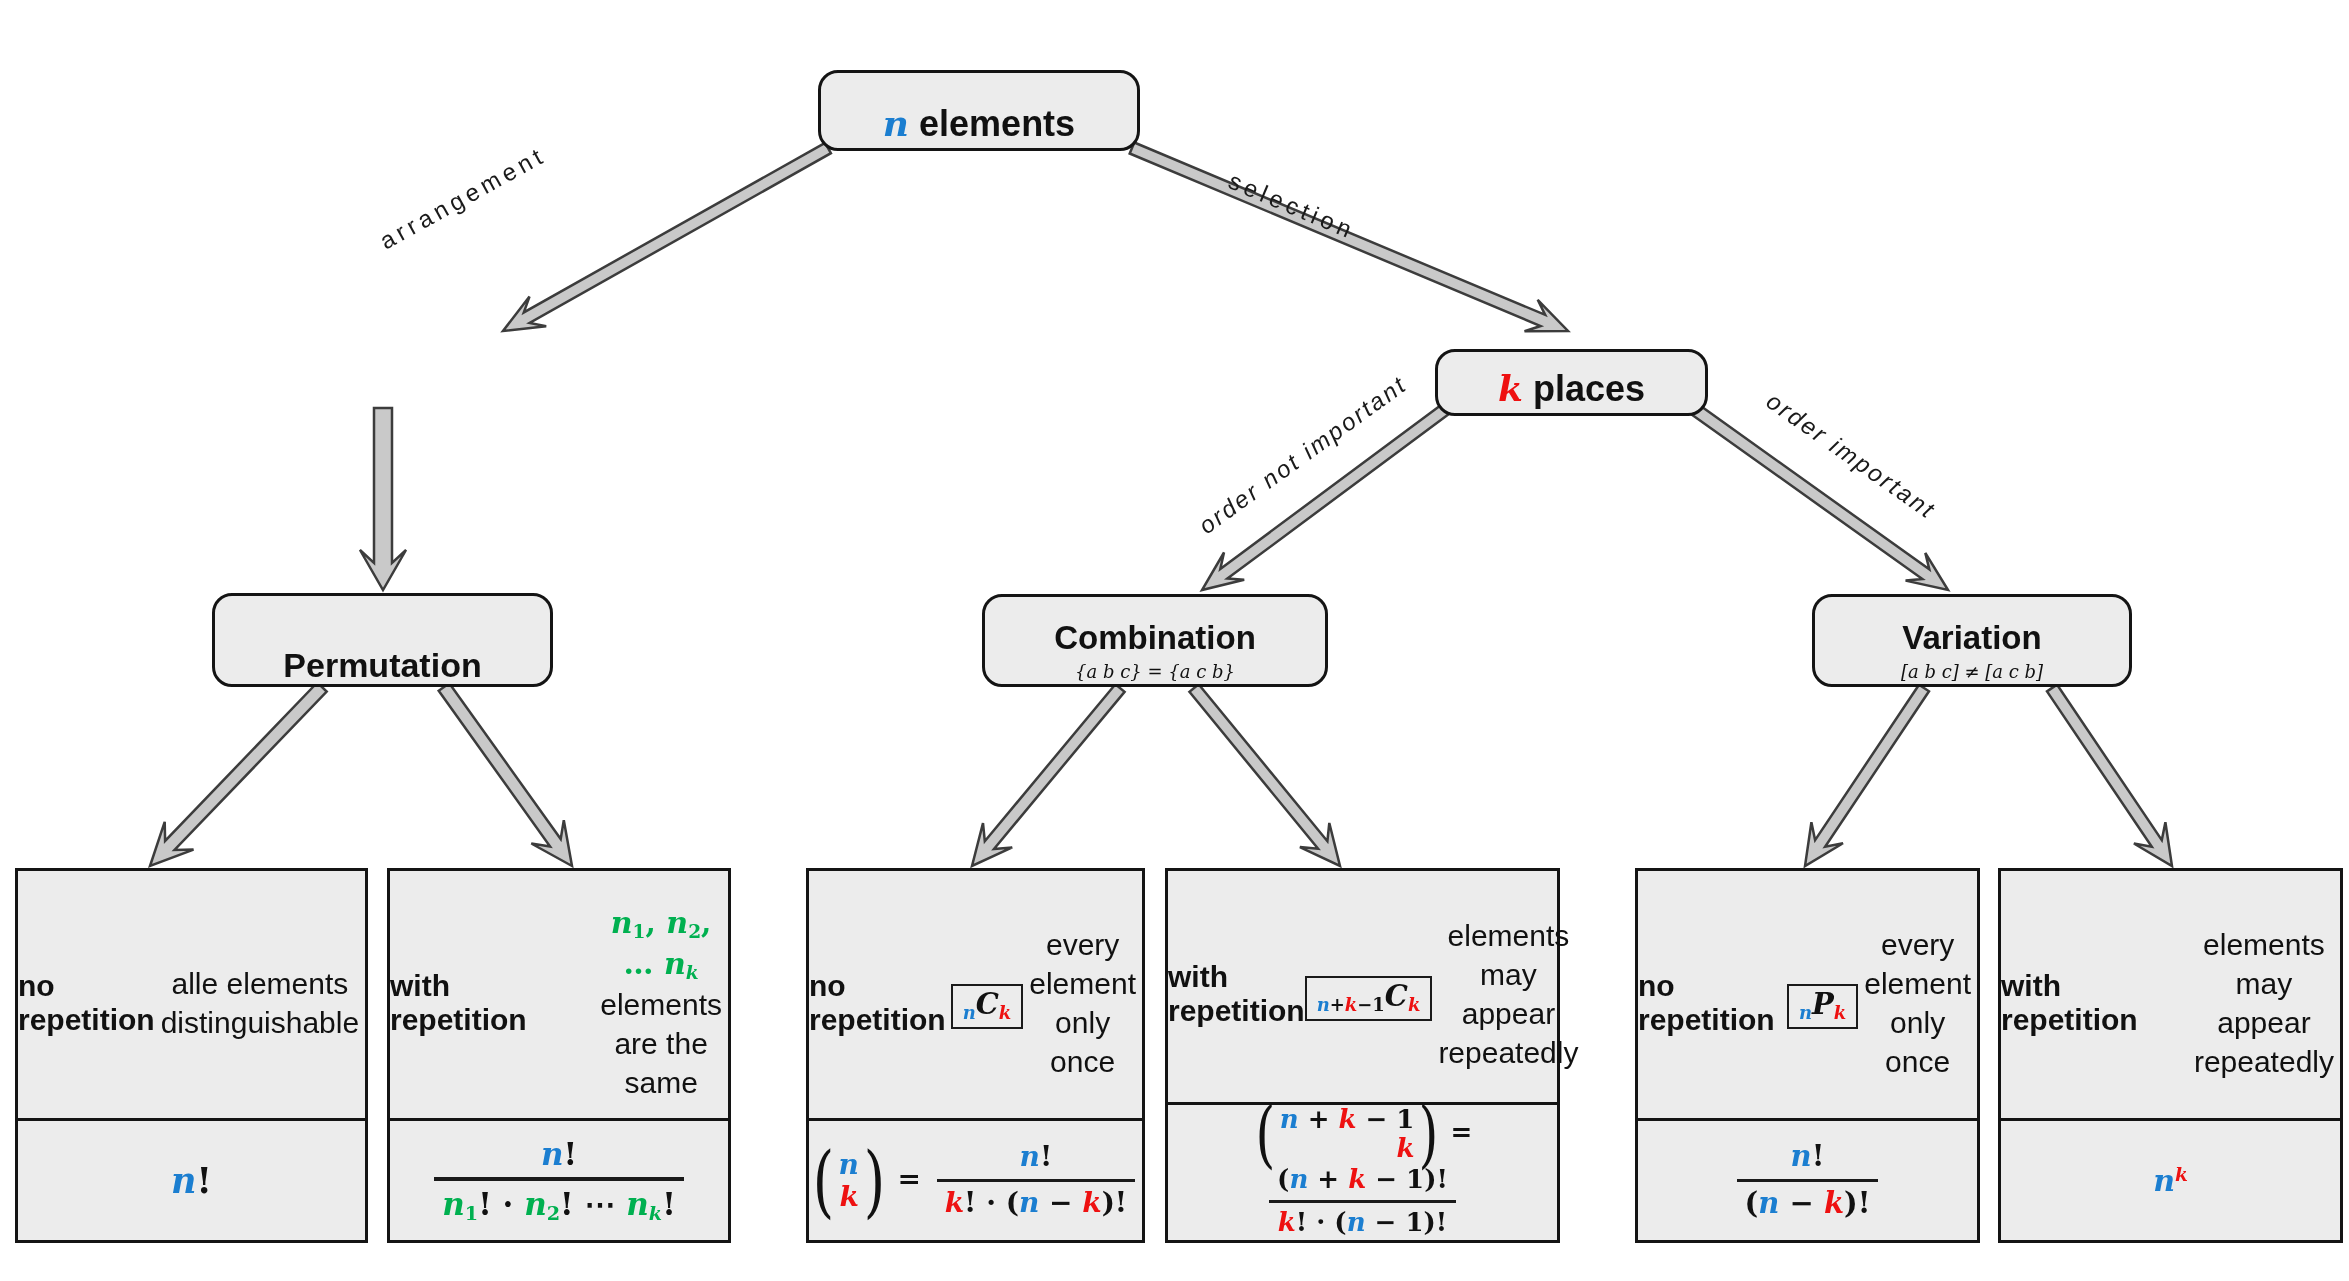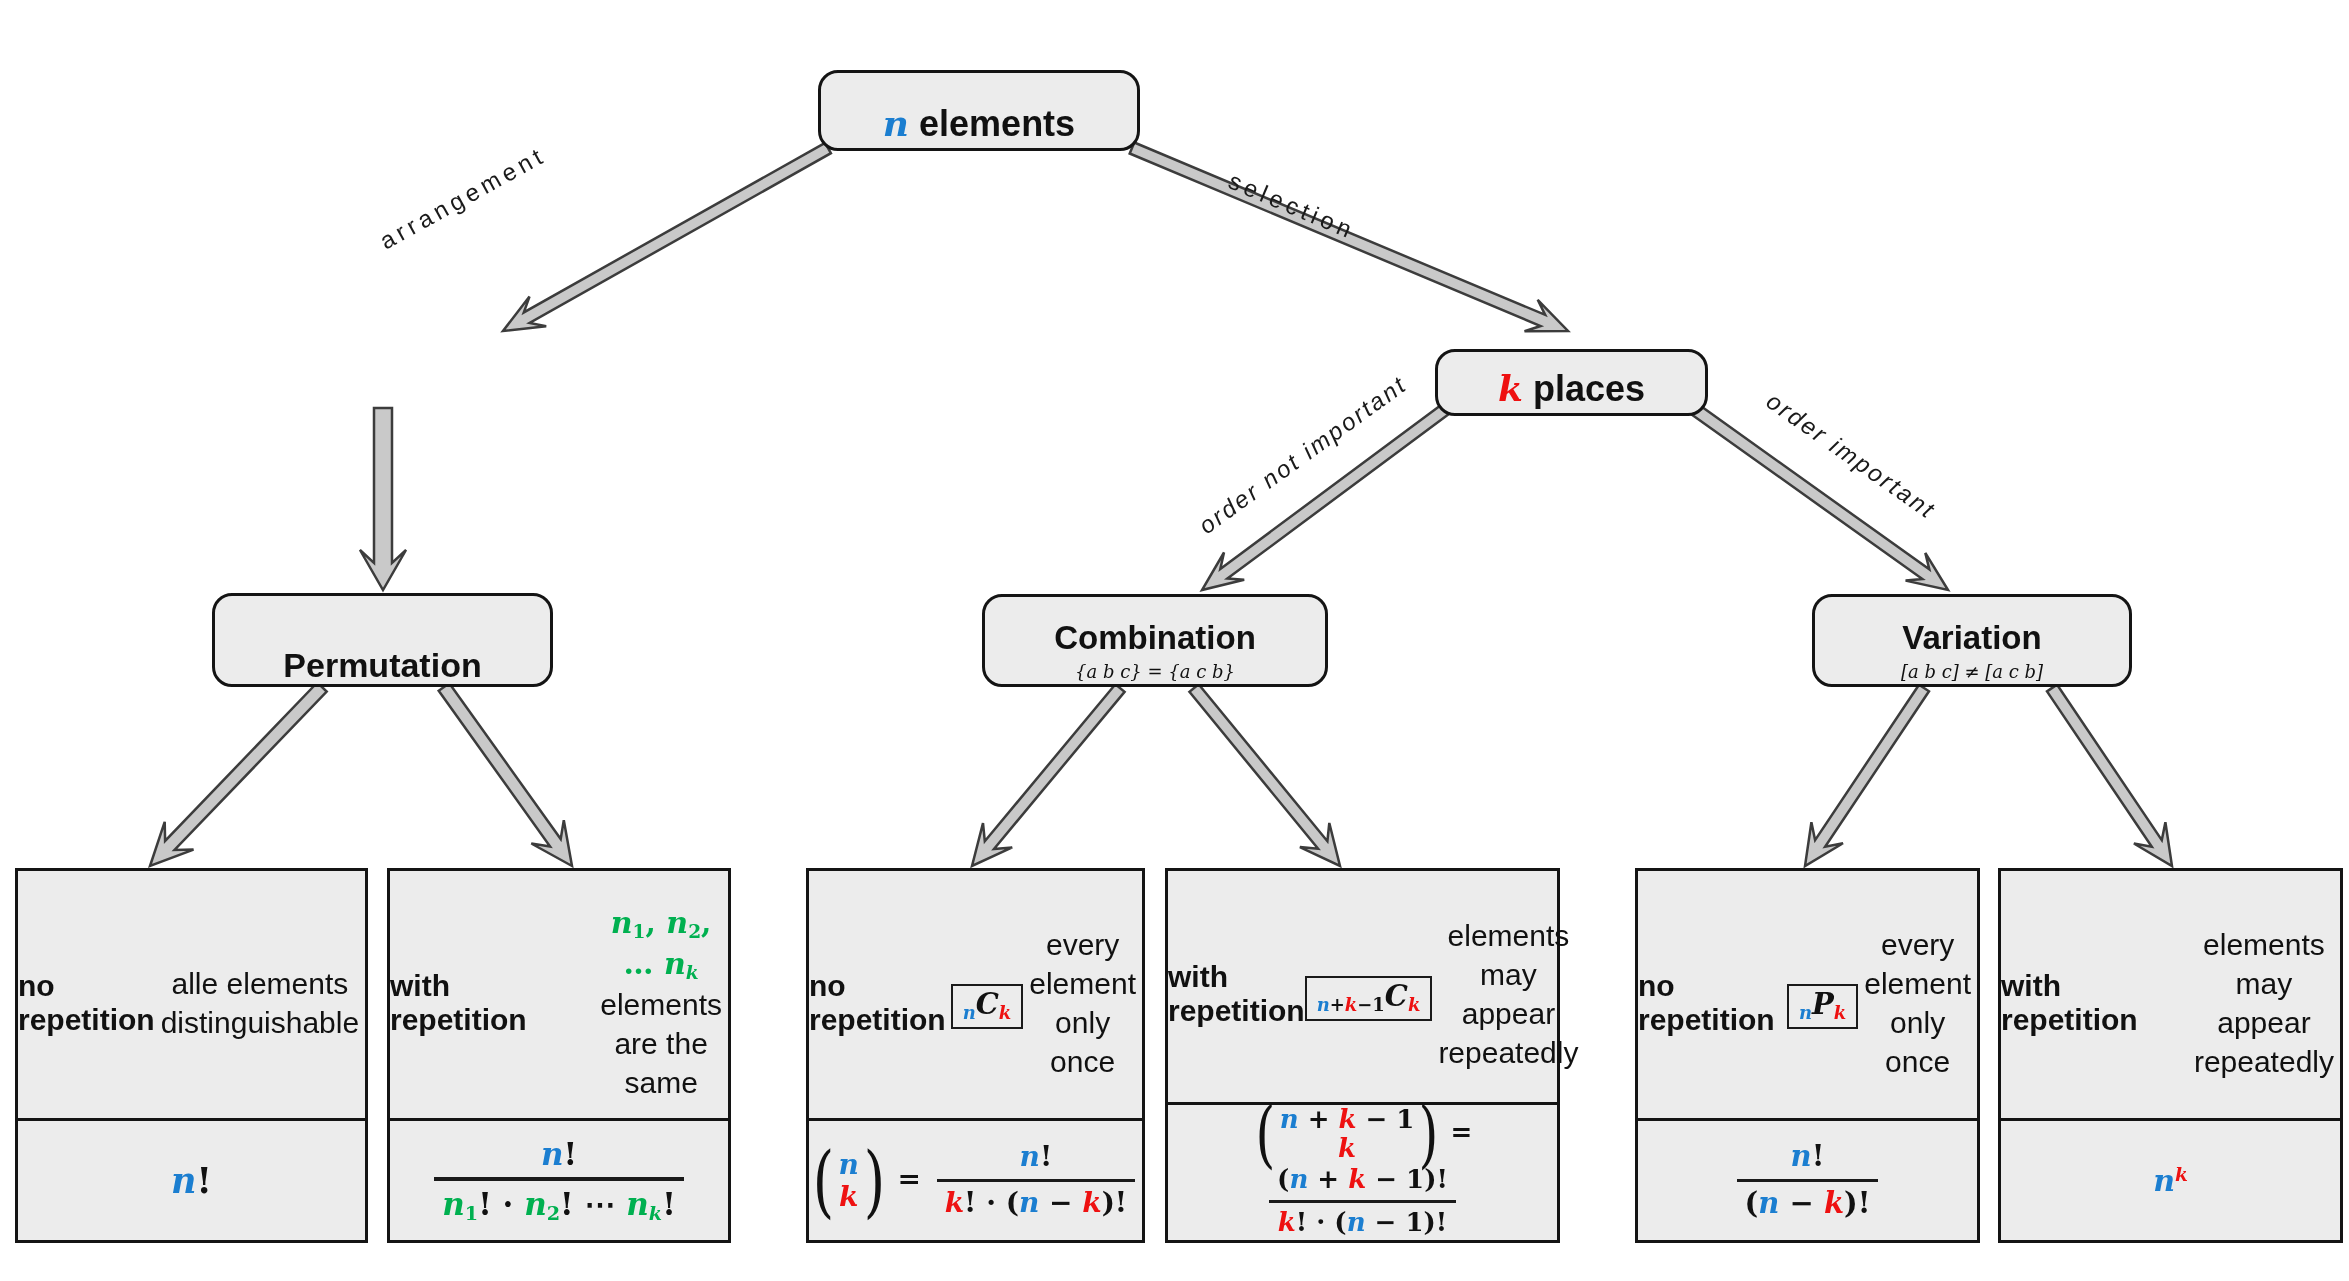--- a/index.html
+++ b/index.html
@@ -31,21 +31,21 @@
   .c-red{color:var(--red);}
   .c-green{color:var(--green);}
   .tsub{font-size:0.62em;vertical-align:-0.28em;}
   .tsup{font-size:0.62em;vertical-align:0.55em;}
   .frac{display:inline-flex;flex-direction:column;align-items:stretch;vertical-align:middle;text-align:center;margin:0 6px;}
   .fnum{padding:0 8px;}
   .fden{padding:0 8px;}
   .fbar{display:block;height:3.5px;background:#1a1a1a;margin:3px 0;}
   .binom{display:inline-flex;align-items:center;vertical-align:middle;}
   .bparen{font-family:"DejaVu Serif",serif;font-weight:normal;font-size:2.45em;line-height:0.85;transform:scaleY(1.15) scaleX(0.8);}
-  .bcol{display:inline-flex;flex-direction:column;line-height:1.12;text-align:center;padding:0 2px;}
+  .bcol{display:inline-flex;flex-direction:column;line-height:1.12;text-align:center;padding:0 2px;align-items:flex-end;}
   
   .edge-label{
     position:absolute;z-index:3;white-space:nowrap;color:#1a1a1a;
     font-size:24px;letter-spacing:4.5px;
   }
   .edge-label.it{font-style:italic;letter-spacing:2.5px;}
   
   .leaf{
     position:absolute;z-index:2;box-sizing:border-box;
     top:868px;height:375px;

